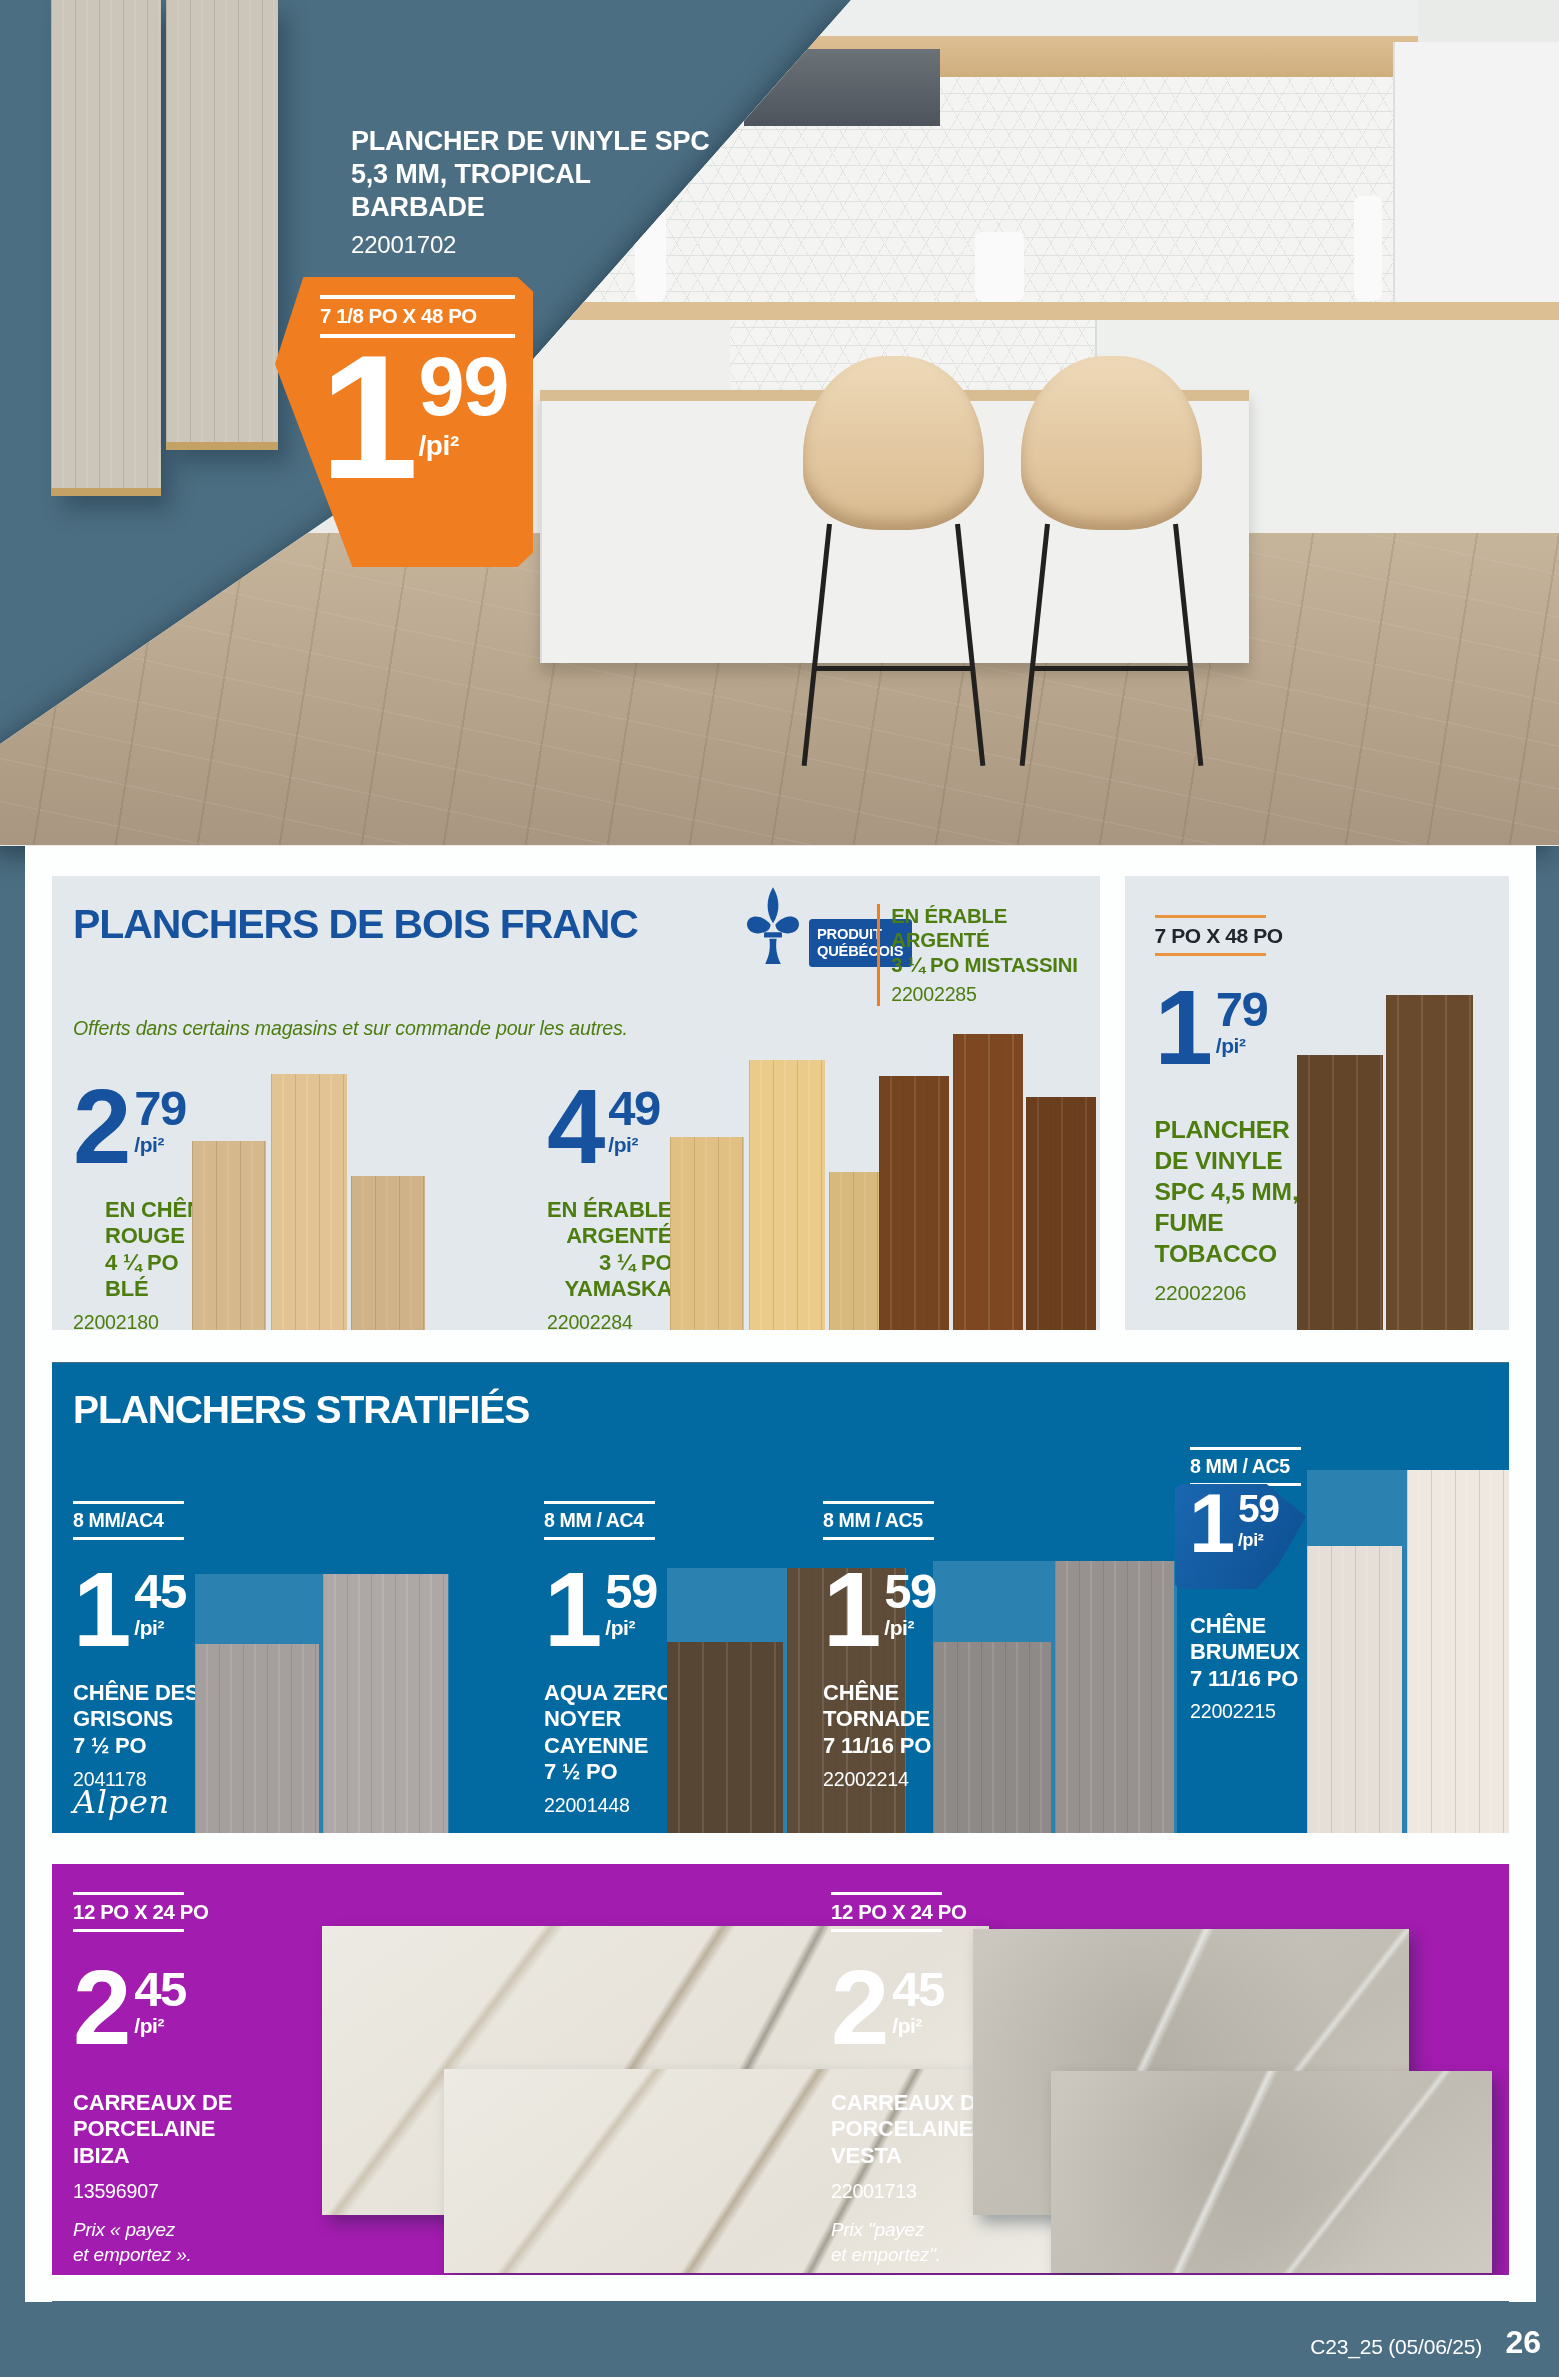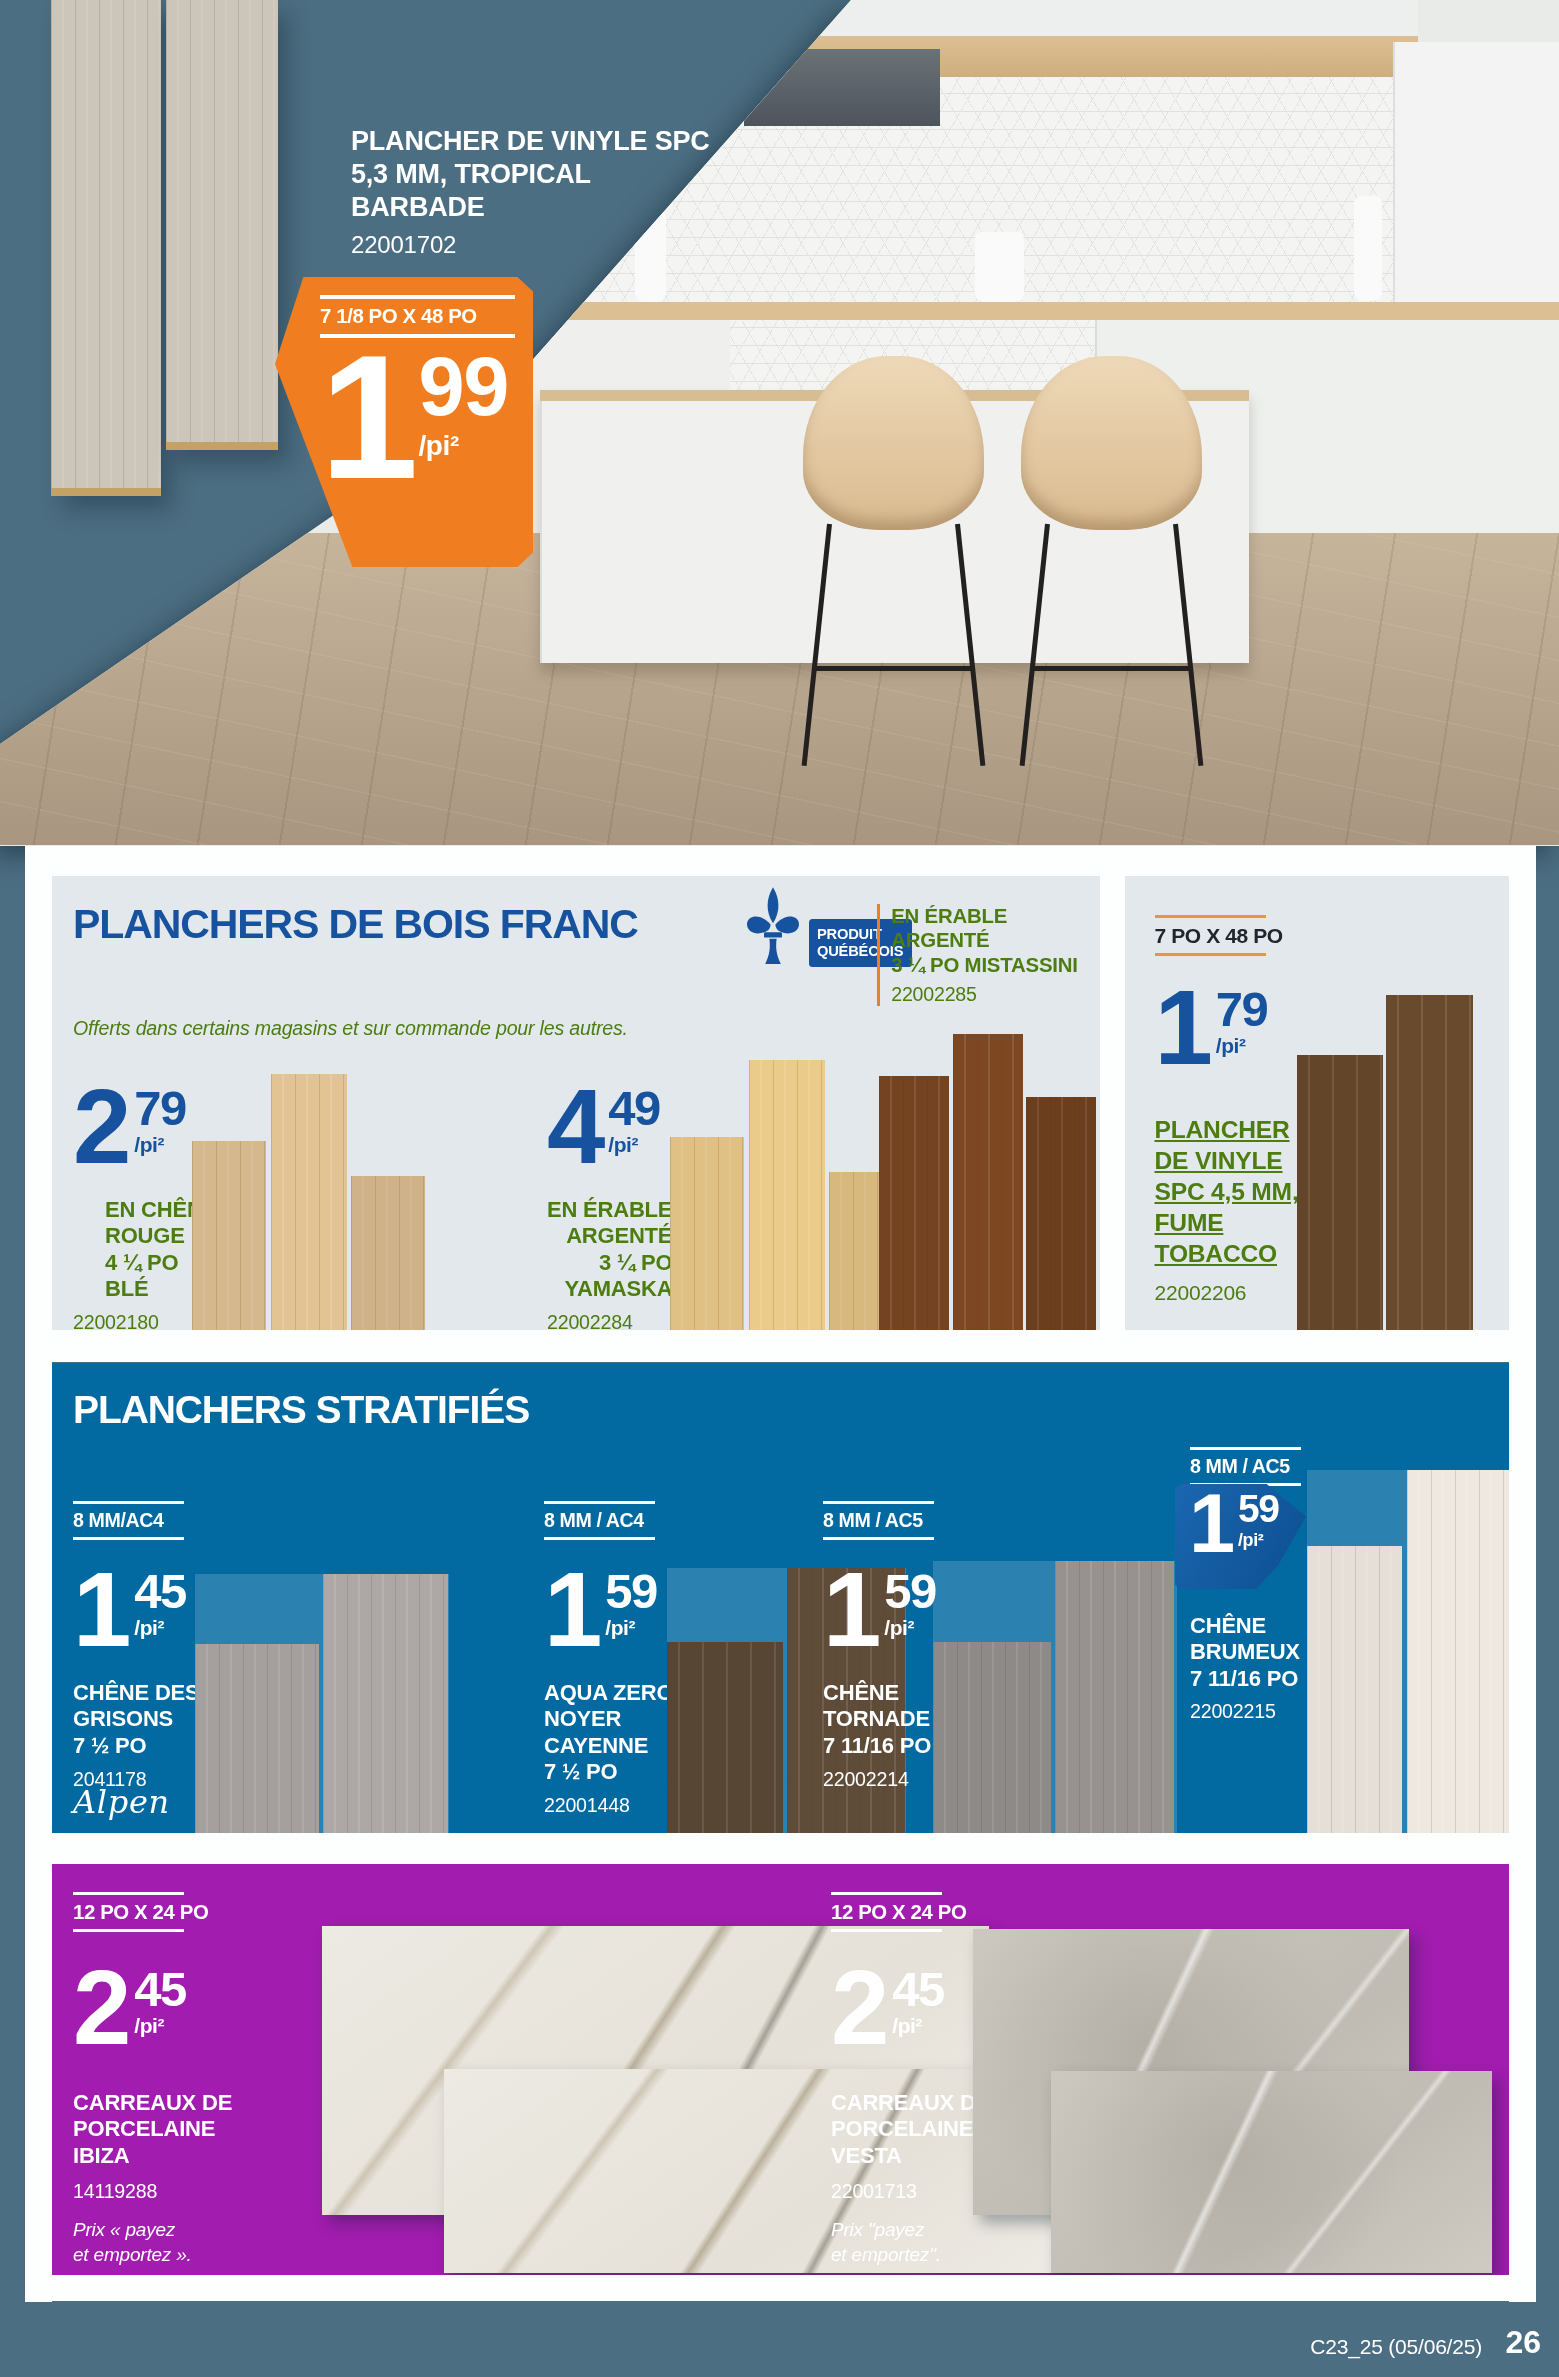--- a/index.html
+++ b/index.html
@@ -263,21 +263,21 @@
       <div class="spec" style="font-size:21px;">7 PO X 48 PO</div>
       <div class="rule bot" style="background:#e9953f;"></div>
     </div>
     <div class="abs price bl" style="left:29.5px;top:112px;">
       <span class="i">1</span>
       <span class="s">
           <span class="c">79</span>
       <span class="u">/pi²</span>
         </span>
     </div>
-    <div class="abs name dk lines" style="left:29.5px;top:239px;font-size:24.6px;line-height:1.26;text-decoration:underline;">PLANCHER
+    <div class="abs name dk lines" style="left:29.5px;top:239px;font-size:24.6px;line-height:1.26;">PLANCHER
 DE VINYLE
 SPC 4,5 MM,
 FUME
 TOBACCO</div>
     <div class="abs sku dk" style="left:29.5px;top:399px;font-size:21px;">22002206</div>
     <div class="planks" style="left:172px;top:119px;width:212px;height:335px;">
       <div class="board tobac" style="left:0;top:60px;width:86px;"></div>
       <div class="board tobac" style="left:89px;top:0;width:87px;filter:brightness(1.07);"></div>
     </div>
   </div>
@@ -384,21 +384,21 @@
     <div class="abs price w" style="left:21px;top:104px;">
       <span class="i">2</span>
       <span class="s">
           <span class="c">45</span>
       <span class="u">/pi²</span>
         </span>
     </div>
     <div class="abs name w lines" style="left:21px;top:226px;">CARREAUX DE
 PORCELAINE
 IBIZA</div>
-    <div class="abs sku w" style="left:21px;top:310px;">14119288</div>
+    <div class="abs sku w" style="left:21px;top:310px;">13596907</div>
     <div class="abs note w lines" style="left:21px;top:354px;">Prix « payez
 et emportez ».</div>
     <div class="tile marble" style="left:270px;top:62px;width:667px;height:289px;"></div>
     <div class="tile marble" style="left:392px;top:205px;width:668px;height:204px;"></div>
 
     <div class="abs w" style="left:779px;top:28px;">
       <div class="rule top"></div>
       <div class="spec" style="font-size:20.4px;">12 PO X 24 PO</div>
       <div class="rule bot"></div>
     </div>

